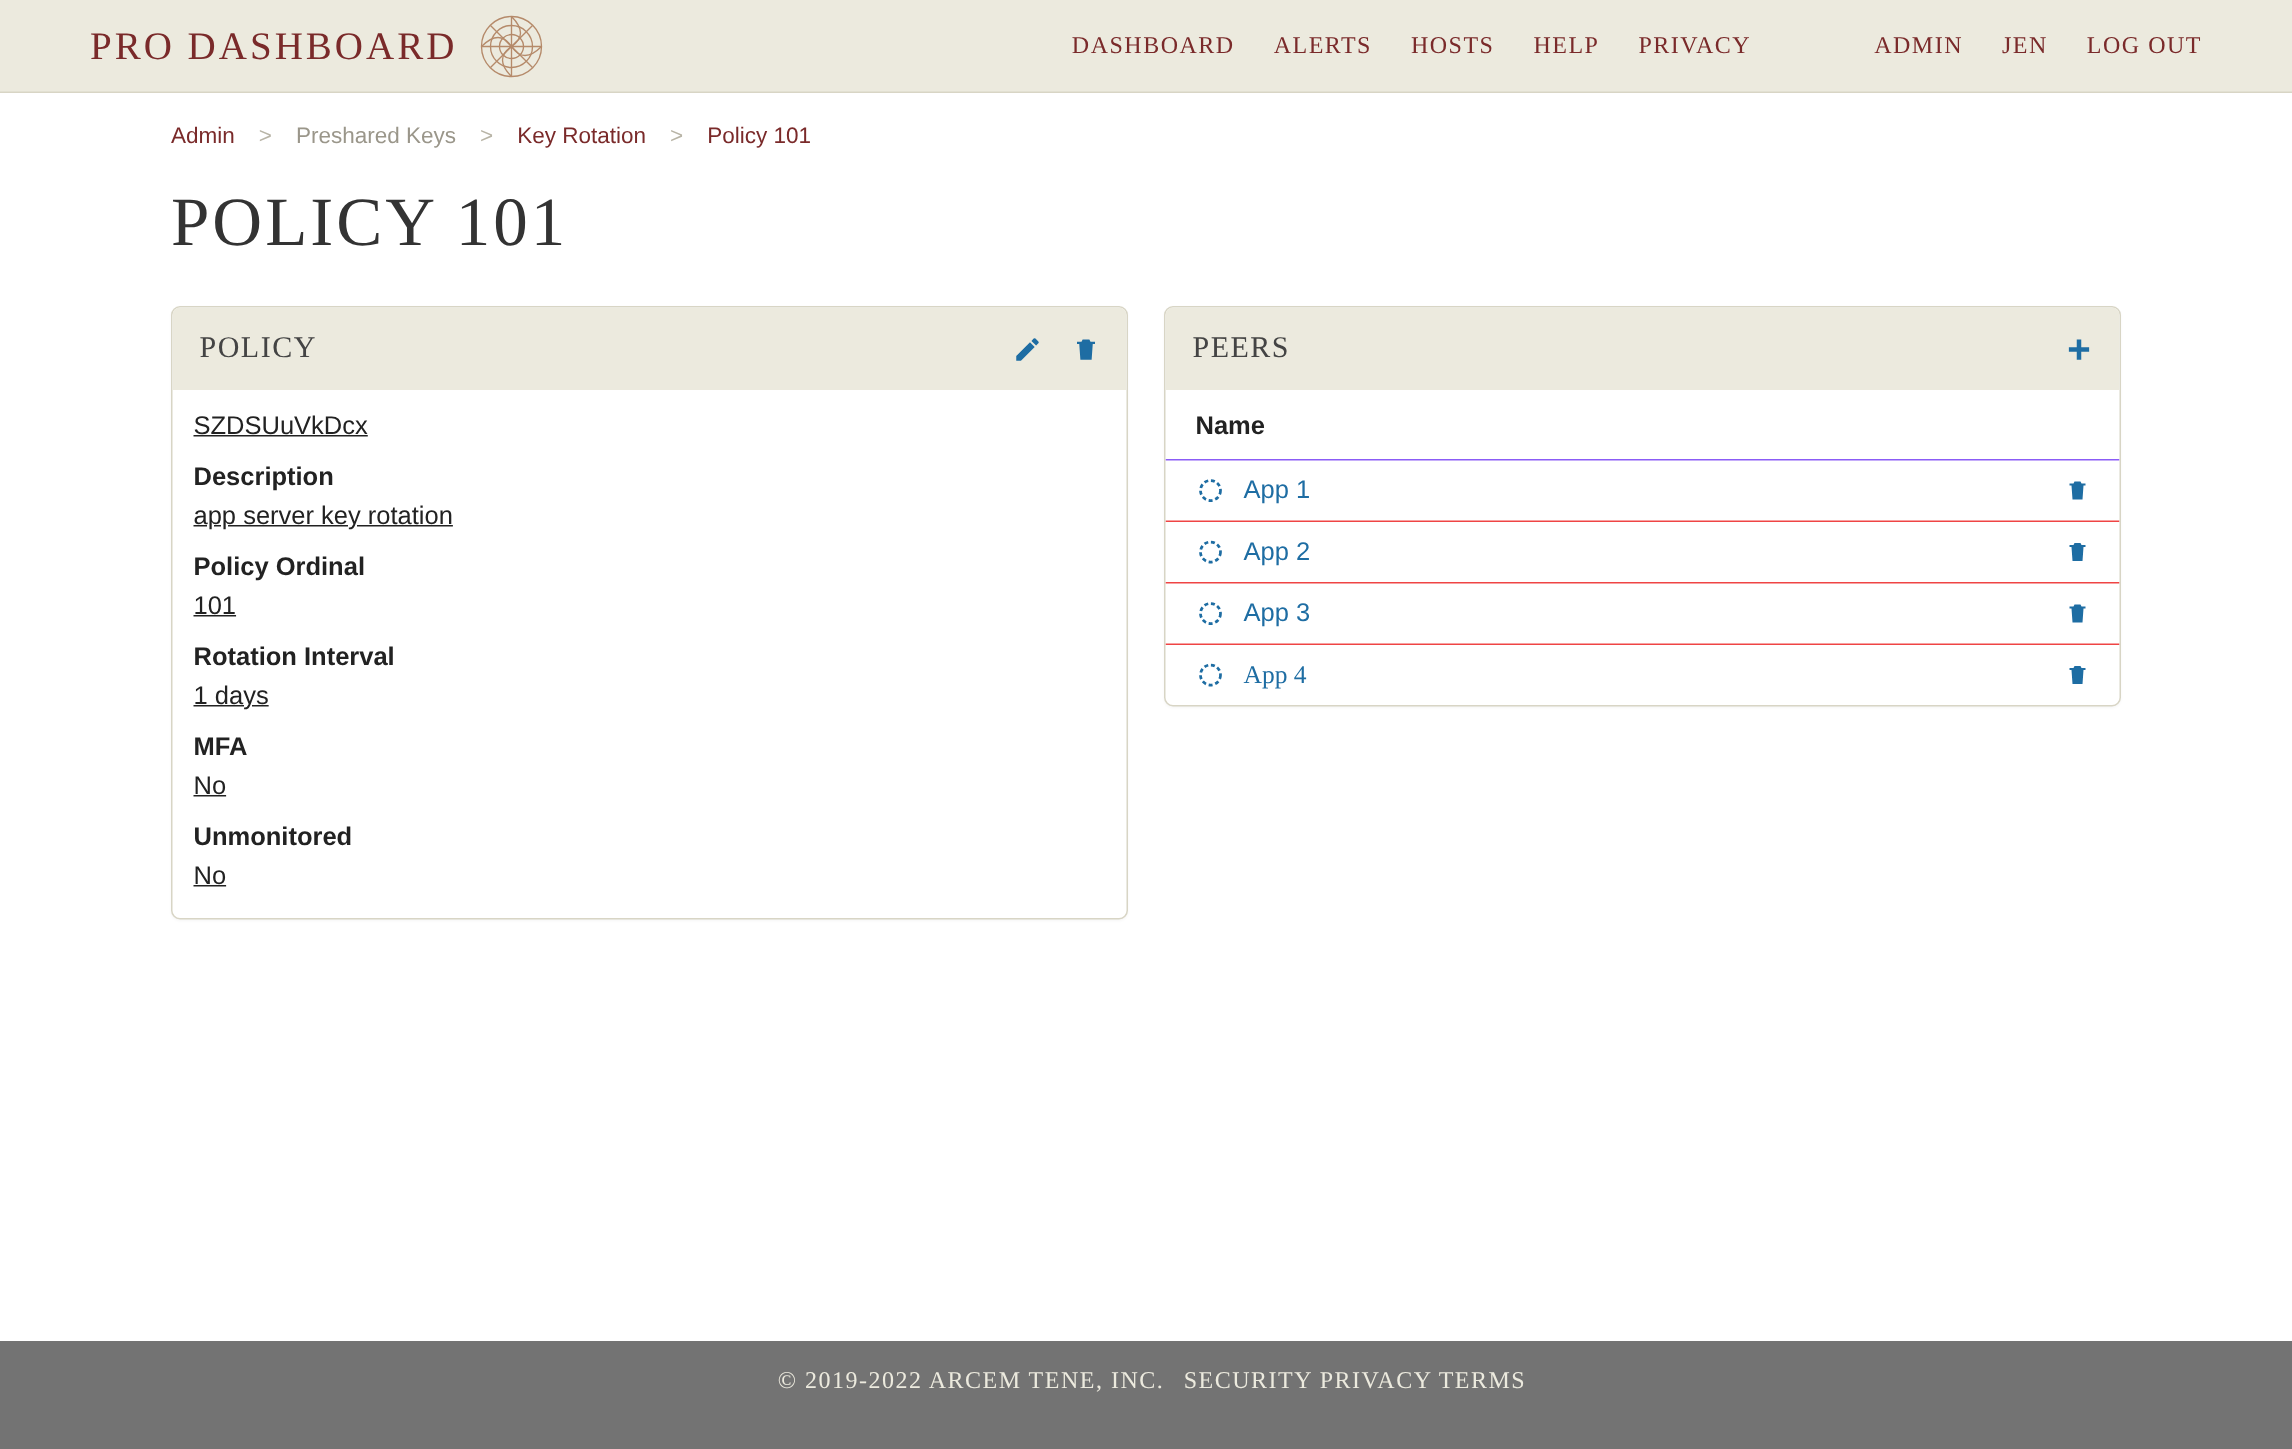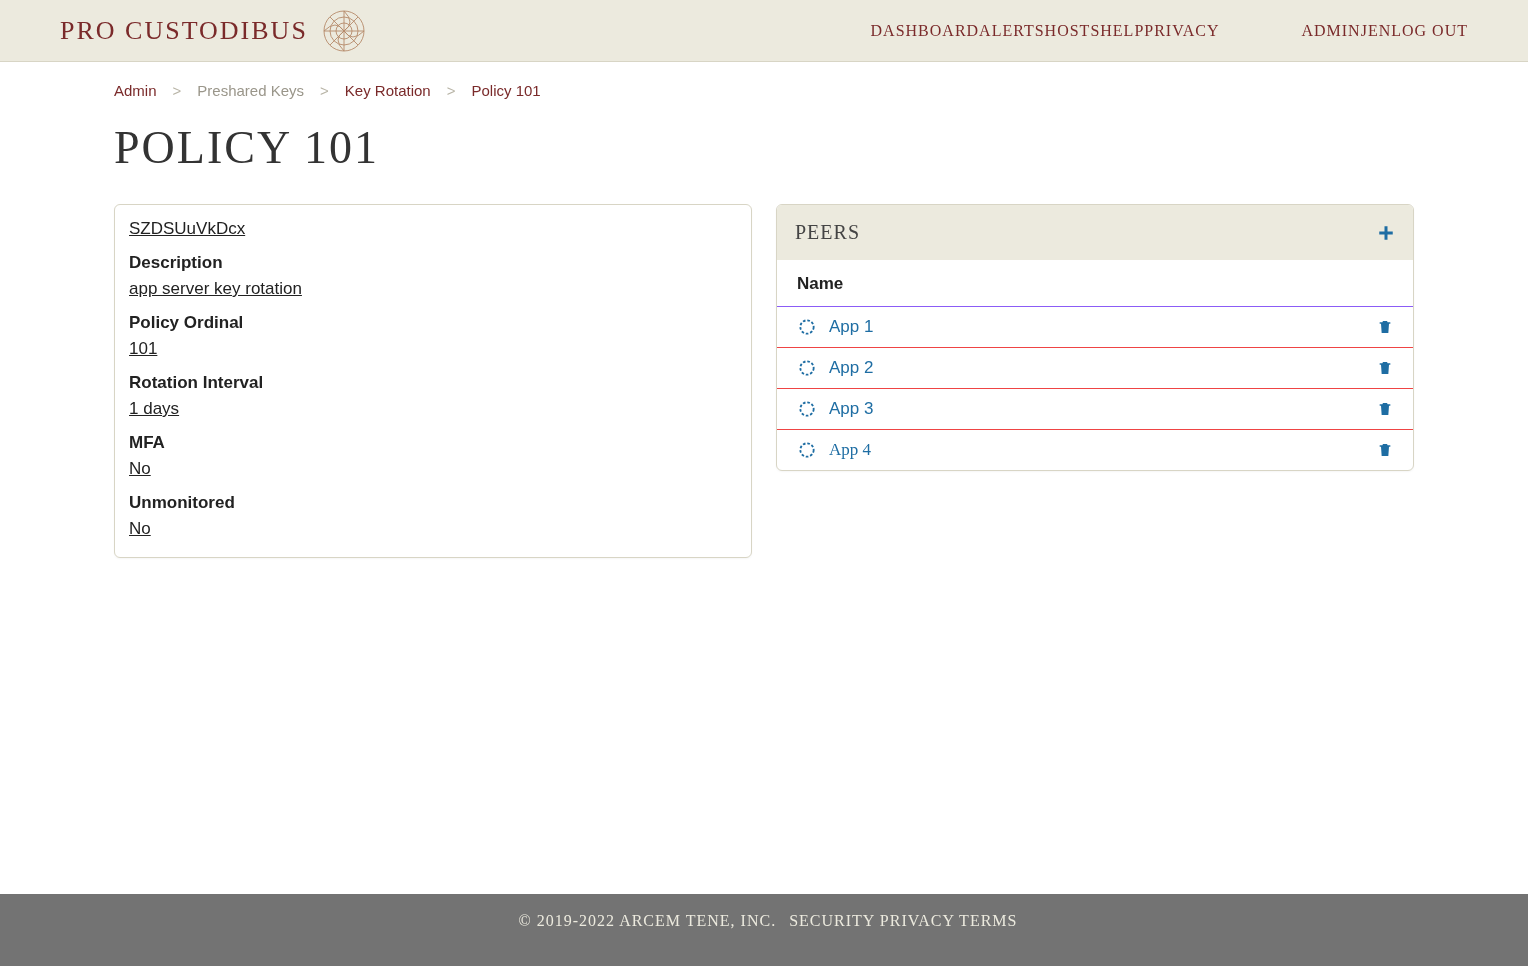--- a/index.html
+++ b/index.html
@@ -31,21 +31,21 @@
   }
   .brand-text {
     font-variant: small-caps;
     letter-spacing: 2px;
     font-size: 26px;
     color: #7a2a2a;
     font-weight: 400;
   }
   .brand-logo svg { display: block; }
   .nav-right { display: flex; align-items: center; gap: 26px; }
-  .nav-group { display: flex; }
+  .nav-group { display: flex; gap: 26px; }
   .nav-link {
     font-variant: small-caps;
     letter-spacing: 1px;
     font-size: 16px;
     color: #7a2a2a;
     cursor: pointer;
   }
   .nav-gap { width: 30px; }
 
   
@@ -154,21 +154,21 @@
     font-size: 16px;
   }
   .footer span { margin: 0 8px; }
   .footer a { color: #eceade; cursor:pointer; }
 </style>
 </head>
 <body>
 
 <div class="topbar">
   <div class="brand">
-    <span class="brand-text">PRO CUSTODIBUS</span>
+    <span class="brand-text">PRO DASHBOARD</span>
     <span class="brand-logo">
       <svg width="44" height="44" viewBox="0 0 44 44">
         <g fill="none" stroke="#b58a6a" stroke-width="0.9">
           <circle cx="22" cy="22" r="20"></circle>
           <circle cx="22" cy="22" r="14"></circle>
           <circle cx="22" cy="22" r="8"></circle>
           <path d="M22 2 L22 42 M2 22 L42 22 M8 8 L36 36 M36 8 L8 36"></path>
           <path d="M22 2 Q34 14 22 22 Q10 30 22 42"></path>
           <path d="M2 22 Q14 10 22 22 Q30 34 42 22"></path>
         </g>
@@ -202,20 +202,35 @@
     <a class="crumb-link">Key Rotation</a>
     <span class="sep">&gt;</span>
     <span class="crumb-current">Policy 101</span>
   </div>
 
   <h1 class="page-title">POLICY 101</h1>
 
   <div class="panels">
 
     <div class="panel panel-left">
+      <div class="panel-header">
+        <span class="panel-title">POLICY</span>
+        <div class="panel-actions">
+          <span class="icon-btn">
+            <svg width="20" height="20" viewBox="0 0 24 24" fill="#1e6da3">
+                <path d="M3 17.25V21h3.75l11-11-3.75-3.75-11 11zM20.7 7.04a1 1 0 0 0 0-1.41l-2.34-2.34a1 1 0 0 0-1.41 0L15.13 5.1l3.75 3.75 1.82-1.81z"></path>
+              </svg>
+          </span>
+          <span class="icon-btn">
+            <svg width="18" height="20" viewBox="0 0 24 24" fill="#1e6da3">
+                <path d="M6 7h12l-1 14H7L6 7zm3-4h6l1 2h4v2H4V5h4l1-2z"></path>
+              </svg>
+          </span>
+        </div>
+      </div>
       <div class="panel-body">
         <div class="field">
           <div class="field-value">SZDSUuVkDcx</div>
         </div>
         <div class="field">
           <div class="field-label">Description</div>
           <div class="field-value">app server key rotation</div>
         </div>
         <div class="field">
           <div class="field-label">Policy Ordinal</div>

